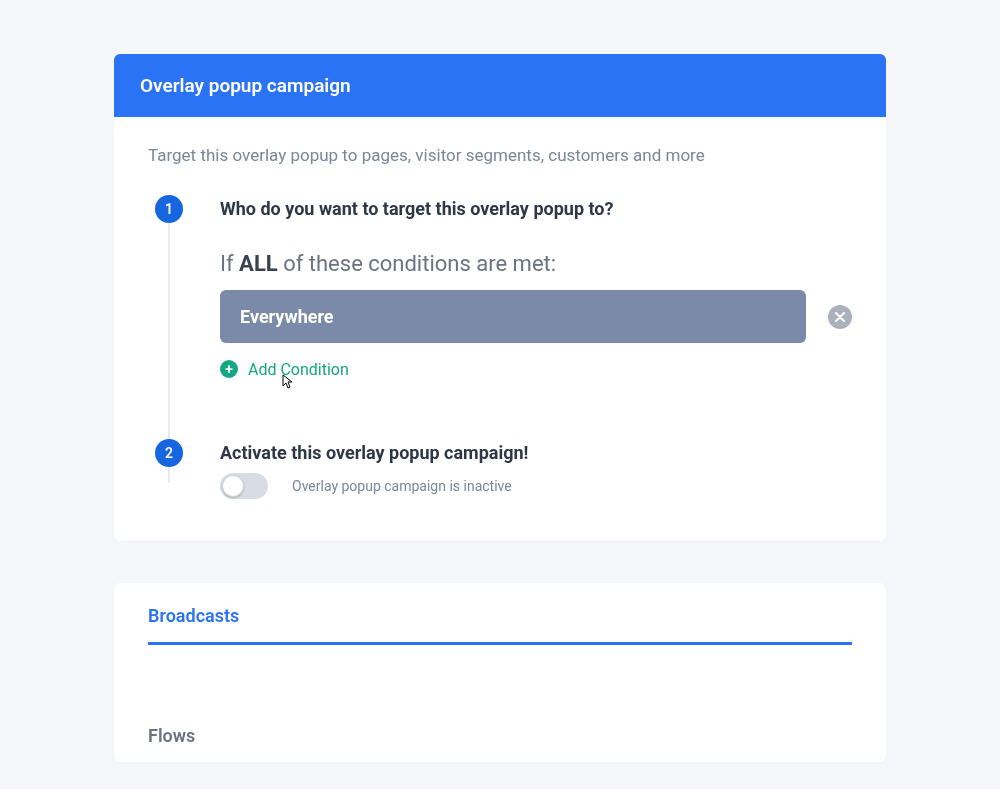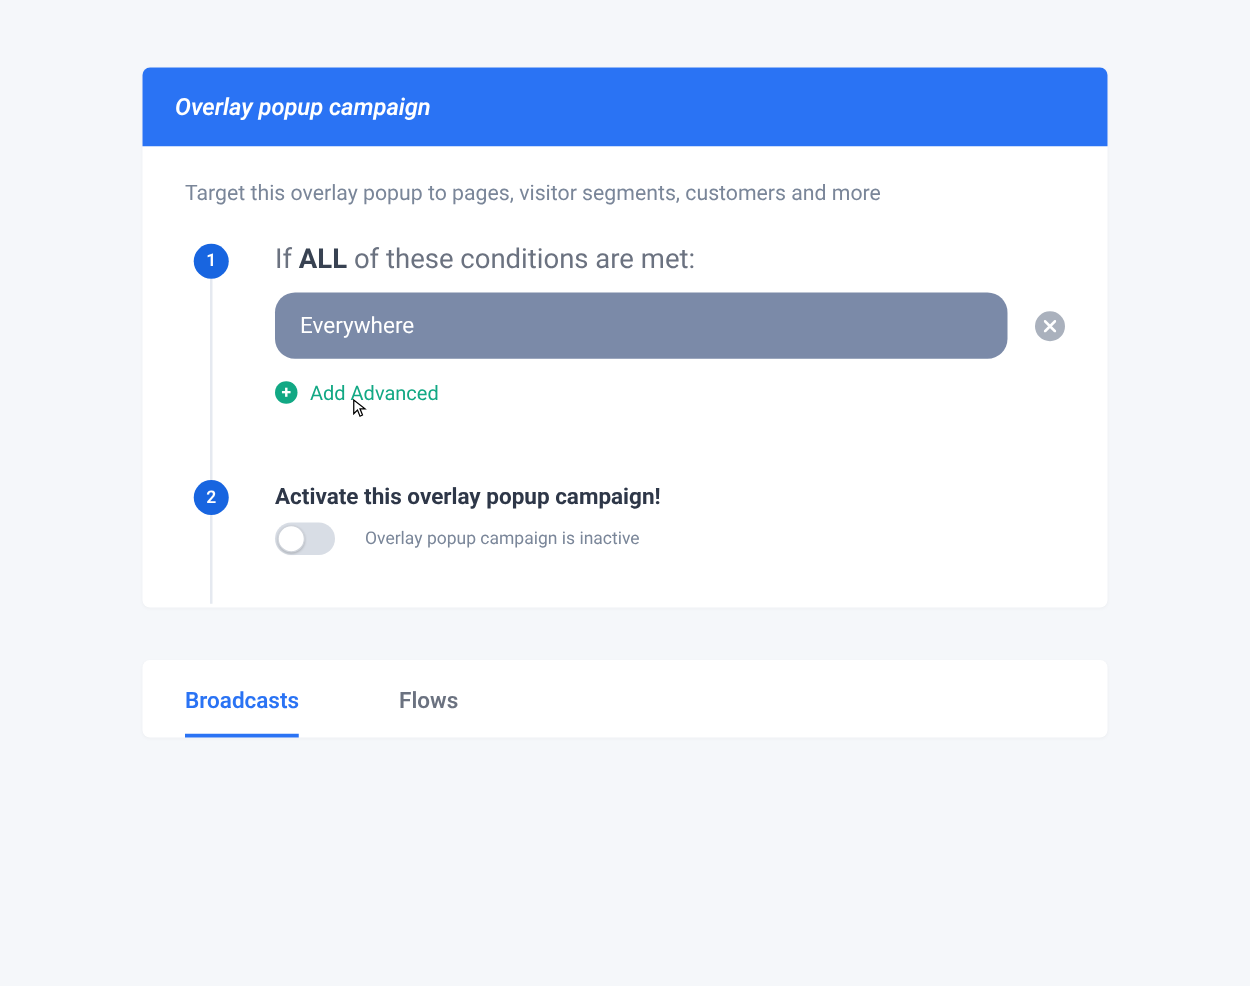--- a/index.html
+++ b/index.html
@@ -20,21 +20,20 @@
     box-shadow: 0 1px 3px rgba(0,0,0,0.03);
   }
   .card-header {
     background: #2a73f4;
     color: #fff;
     padding: 20px 26px;
     font-size: 19px;
     font-weight: 600;
     border-top-left-radius: 6px;
     border-top-right-radius: 6px;
-    font-style: italic;
   }
   .card-body {
     padding: 28px 34px 42px 34px;
   }
   .subtitle {
     color: #7a8699;
     font-size: 17px;
     margin-bottom: 30px;
   }
   .step {
@@ -93,23 +92,23 @@
   .cond-row {
     display: flex;
     align-items: center;
     gap: 22px;
     margin-bottom: 16px;
   }
   .cond-select {
     background: #7b8aa8;
     color: #fff;
     font-size: 18px;
-    font-weight: 400;
+    font-weight: 700;
     padding: 16px 20px;
-    border-radius: 16px;
+    border-radius: 6px;
     flex: 1;
     cursor: pointer;
   }
   .remove-btn {
     width: 24px;
     height: 24px;
     border-radius: 50%;
     background: #aab1bd;
     color: #fff;
     display: flex;
@@ -172,20 +171,21 @@
     border: 1px solid #cfd3da;
   }
   .toggle-label {
     color: #7a8699;
     font-size: 14px;
   }
   .tabs {
     display: flex;
     gap: 80px;
     padding: 22px 34px 0 34px;
+    flex-direction: column;
   }
   .tab {
     font-size: 18px;
     font-weight: 600;
     color: #6b7280;
     padding-bottom: 16px;
     cursor: pointer;
   }
   .tab.active {
     color: #2a73f4;
@@ -199,37 +199,38 @@
   <div class="card-header">Overlay popup campaign</div>
   <div class="card-body">
     <div class="subtitle">Target this overlay popup to pages, visitor segments, customers and more</div>
 
     <div class="step">
       <div class="step-col-left">
         <div class="step-badge">1</div>
         <div class="connector"></div>
       </div>
       <div class="step-content">
+        <div class="step-title">Who do you want to target this overlay popup to?</div>
 
         <div class="cond-intro">
           <span>If </span><b>ALL</b><span> of these conditions are met:</span>
         </div>
 
         <div class="cond-row">
           <div class="cond-select">Everywhere</div>
           <div class="remove-btn">
             <svg width="10" height="10" viewBox="0 0 10 10">
                 <path d="M1 1 L9 9 M9 1 L1 9" stroke="#fff" stroke-width="2" stroke-linecap="round"></path>
               </svg>
           </div>
         </div>
 
         <div class="add-row">
           <span class="add-icon">+</span>
-          <span>Add Advanced</span>
+          <span>Add Condition</span>
           <span class="cursor-icon">
             <svg width="16" height="18" viewBox="0 0 16 18">
               <path d="M5 1 L5 12 L8 9 L10 14 L12 13 L10 8 L14 8 Z" fill="#fff" stroke="#000" stroke-width="1"></path>
             </svg>
           </span>
         </div>
       </div>
     </div>
 
     <div class="step">

